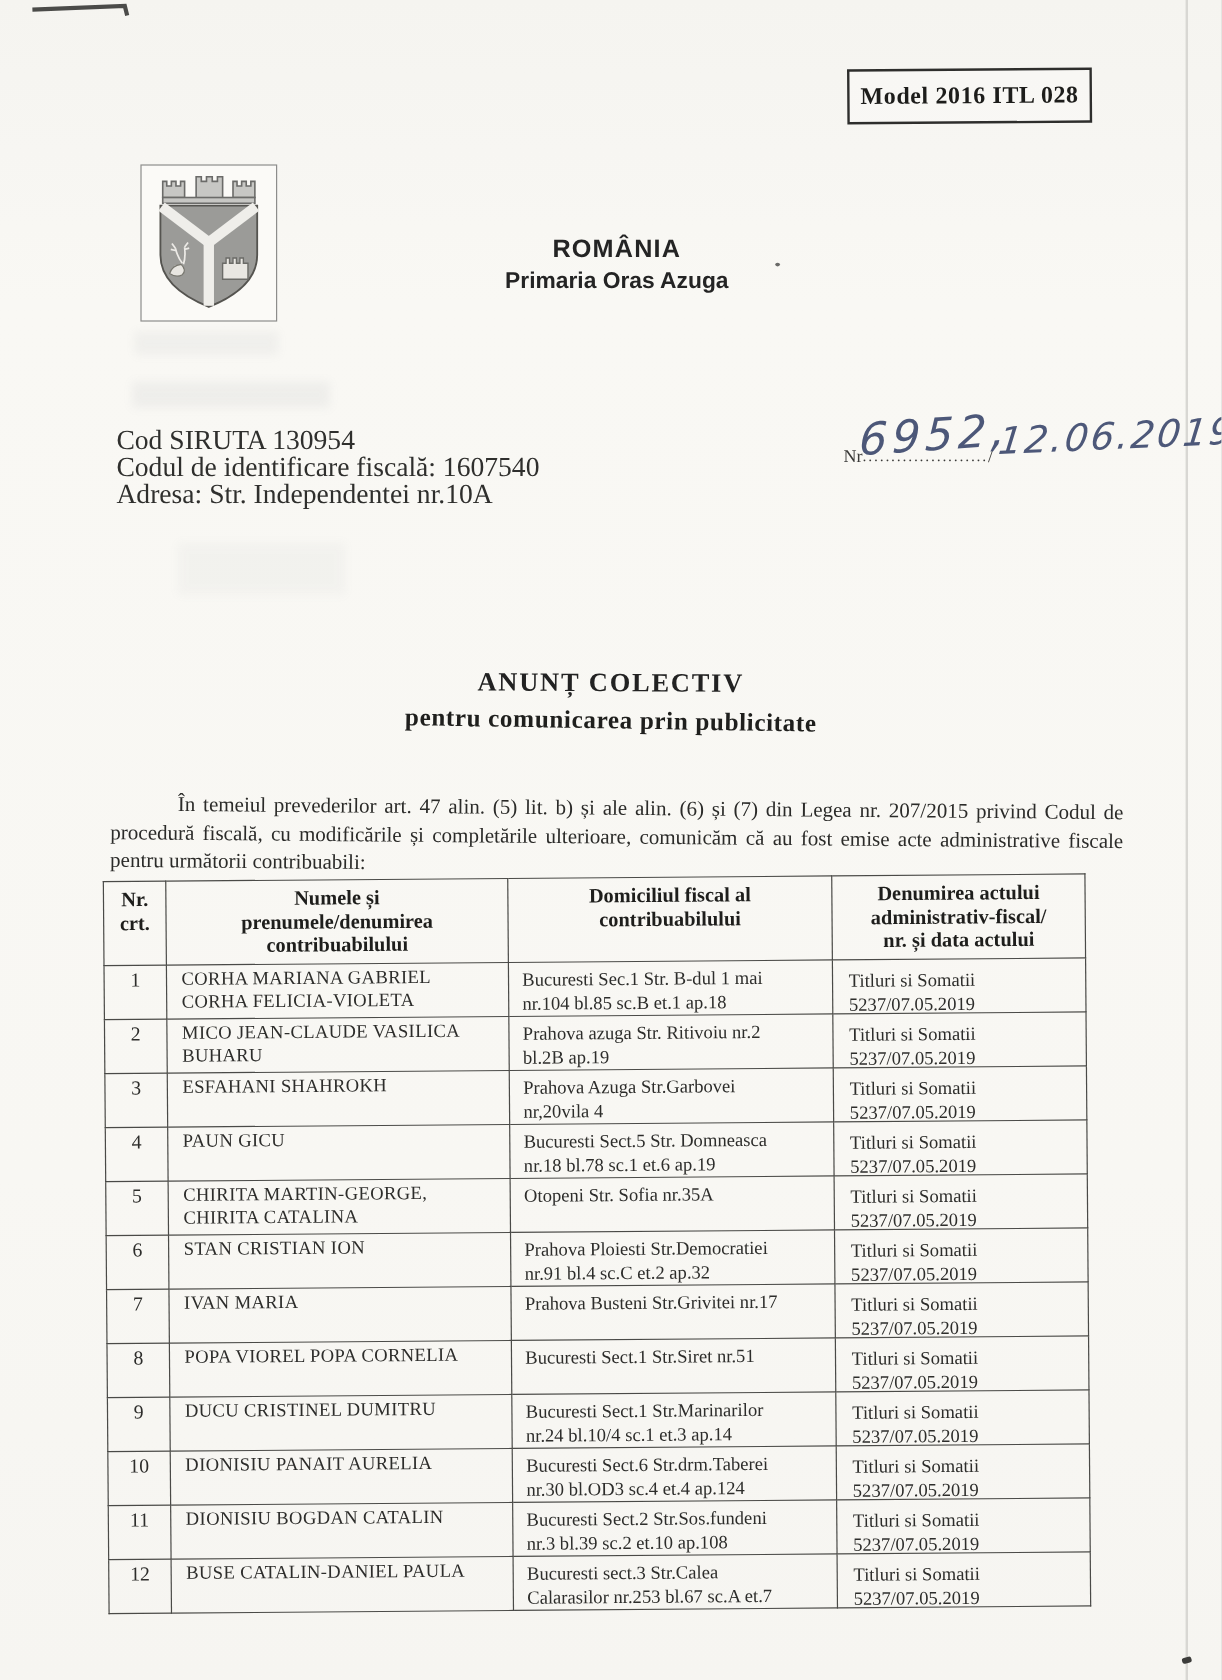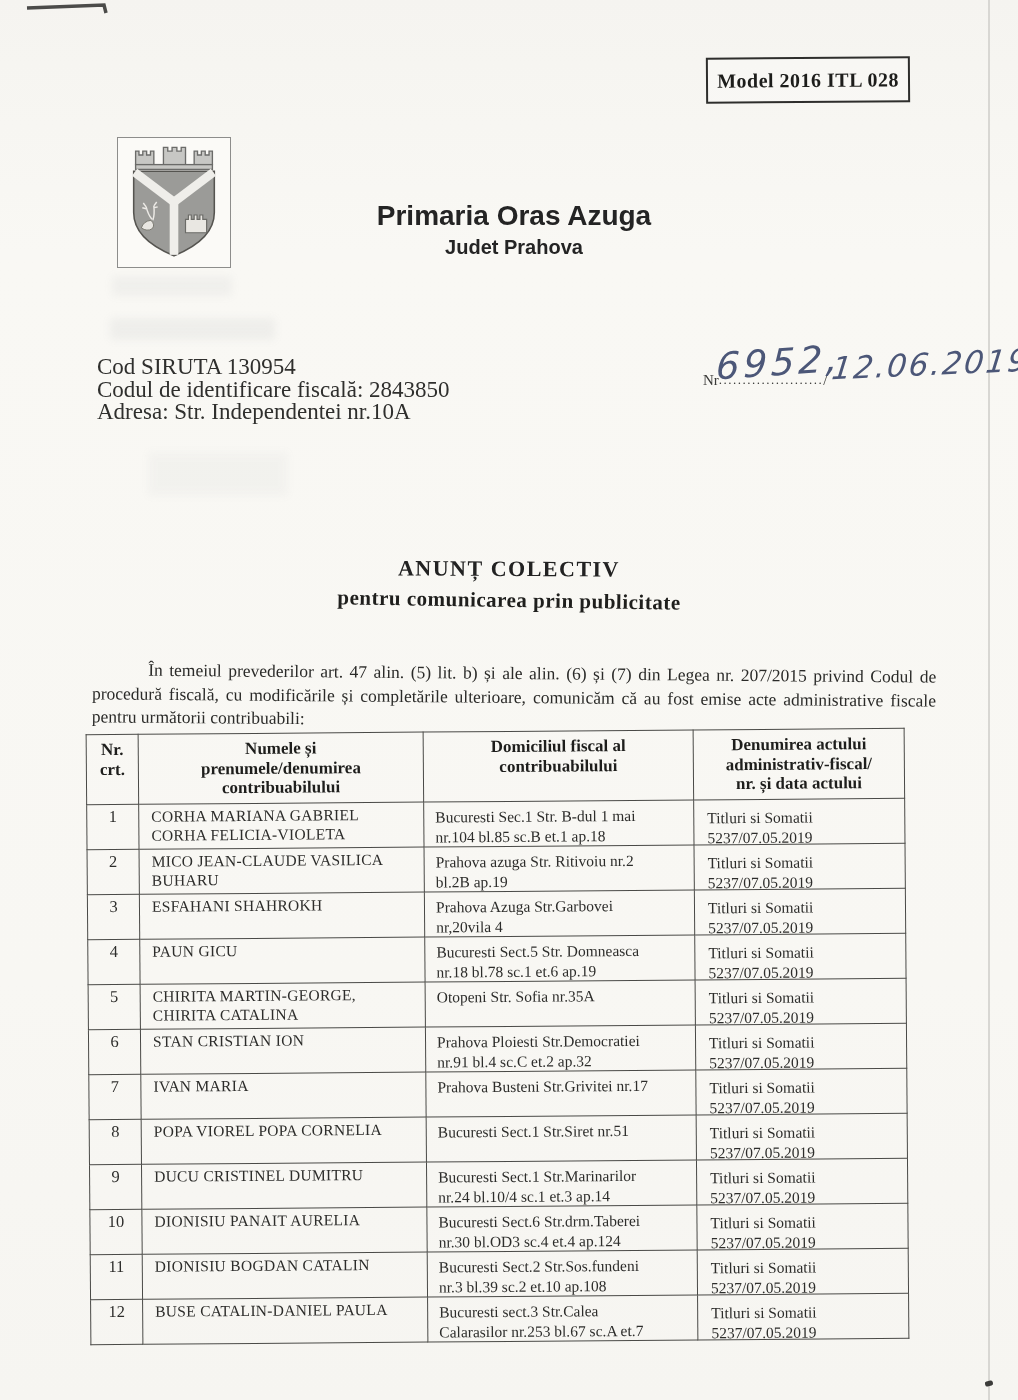--- a/index.html
+++ b/index.html
@@ -29,21 +29,21 @@
     position:absolute;left:117px;top:137px;width:112px;height:129px;
     border:1px solid #8d8d8b;background:#fbfaf7;
     display:flex;align-items:center;justify-content:center;
   }
 
   .letterhead{
     position:absolute;left:309px;top:196px;width:410px;text-align:center;
     font-family:"Liberation Sans",sans-serif;font-weight:bold;color:#242424;
   }
   .letterhead .l1{font-size:21px;letter-spacing:1px;}
-  .letterhead .l2{font-size:28px;margin-top:4px;}
+  .letterhead .l2{font-size:19px;margin-top:4px;}
   .letterhead .l3{font-size:20px;margin-top:4px;}
 
   .contact{position:absolute;left:97px;top:356px;font-size:23px;line-height:22.5px;color:#2f2f2d;}
 
   .regline{position:absolute;left:703px;top:372px;font-size:15px;color:#3a3a38;text-align:center;}
   .regline .dots{letter-spacing:1.5px;font-size:13px;vertical-align:1px;}
   .hand{font-family:"DejaVu Sans",sans-serif;font-style:italic;color:#3e4a6e;opacity:.92;position:absolute;white-space:nowrap;}
   .hand-number{left:716px;top:341px;font-size:37px;letter-spacing:4px;transform:rotate(-4deg) skewX(-7deg);}
   .hand-date{left:832px;top:346px;font-size:31px;letter-spacing:2px;transform:rotate(-2.5deg) skewX(-9deg);}
 
@@ -126,27 +126,27 @@
       <g stroke="#eceae6" stroke-width="1.5" fill="none">
         <path d="M21,66 q2,8 6,13 M29,65 q1,9 -1,15 M21,66 l-3,-4 M21,68 l-4,-1 M29,65 l3,-4 M29,67 l4,-1"></path>
         <path d="M26,80 q-8,1 -10,8 q6,4 11,1 q4,-4 -1,-9 z" fill="#e8e6e1" stroke="#78776f" stroke-width="1"></path>
       </g>
 
       <path d="M62,93 V79 h3 v-4.5 h3 v4.5 h3 v-4.5 h3 v4.5 h3 v-4.5 h3 v4.5 h4 v14 z" fill="#e9e7e2" stroke="#6b6b67" stroke-width="1.2"></path>
     </svg>
   </div>
 
   <div class="letterhead">
+    <div class="l1">ROMÂNIA</div>
     <div class="l2">Primaria Oras Azuga</div>
-    <div class="l3">Judet Prahova</div>
   </div>
 
   <div class="contact">
     <div>Cod SIRUTA 130954</div>
-    <div>Codul de identificare fiscală: 2843850</div>
+    <div>Codul de identificare fiscală: 1607540</div>
     <div>Adresa: Str. Independentei nr.10A</div>
   </div>
 
   <div class="regline"><span>Nr</span><span class="dots">......................</span><span>/</span></div>
   <div class="hand hand-number">6952,</div>
   <div class="hand hand-date">12.06.2019</div>
 
   <div class="doc-title">ANUNȚ COLECTIV</div>
   <div class="doc-subtitle">pentru comunicarea prin publicitate</div>
 

